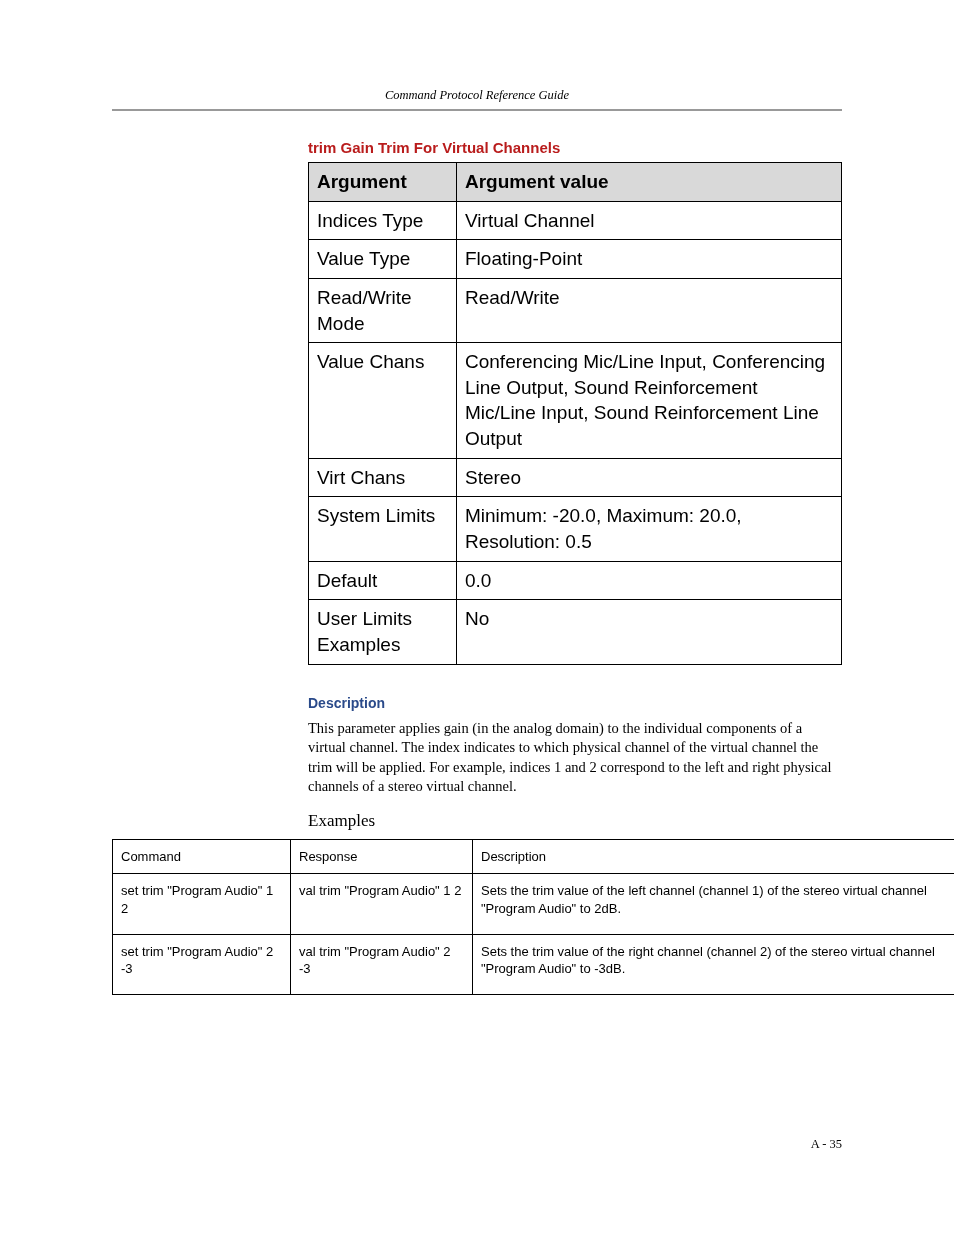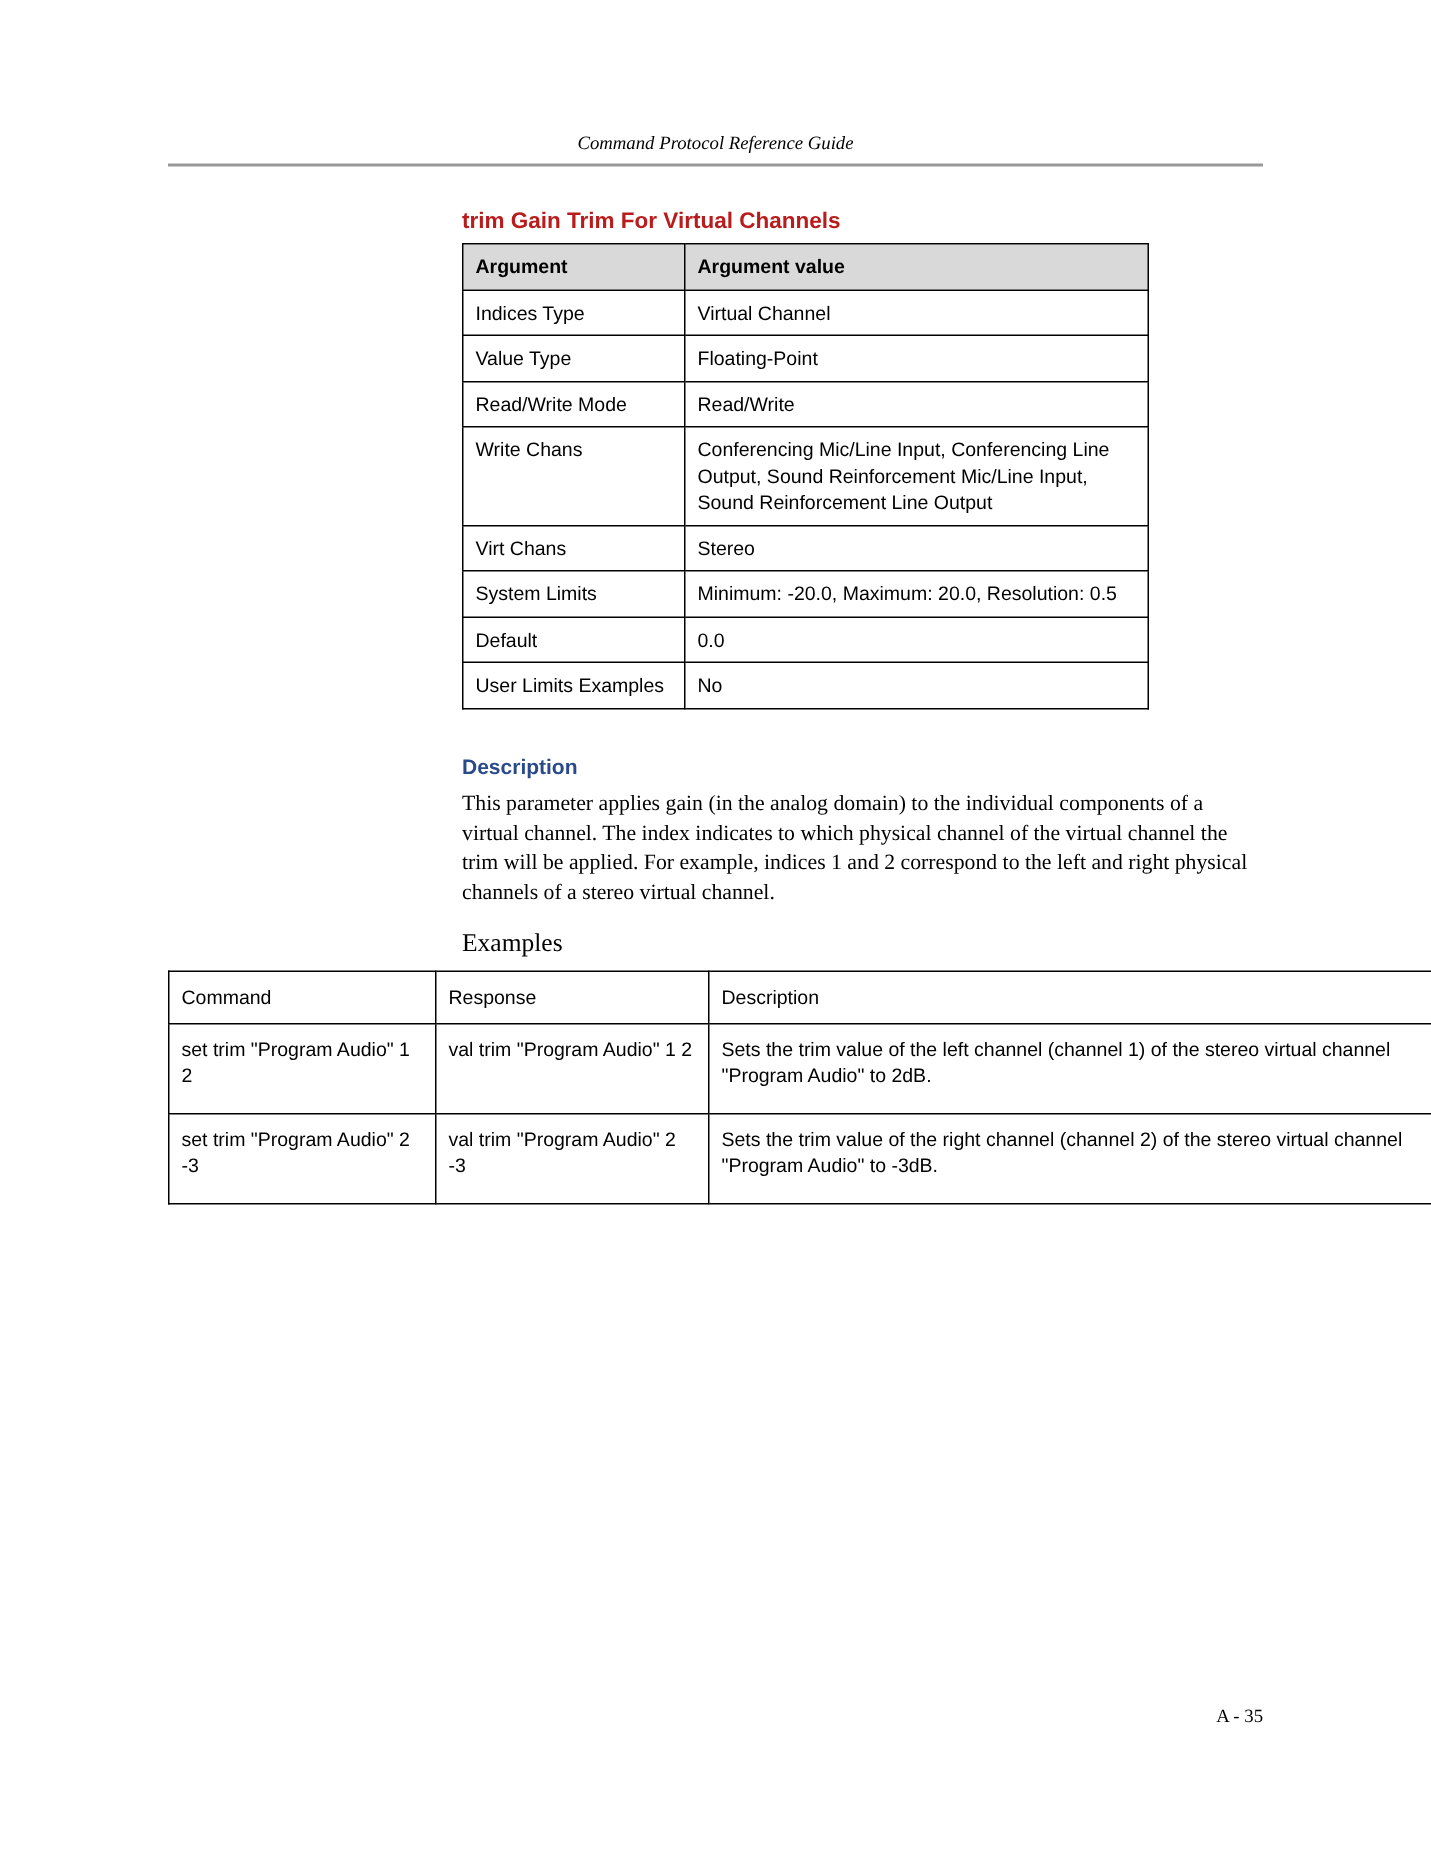--- a/index.html
+++ b/index.html
@@ -35,22 +35,22 @@
   .section-title {
     font-family: "Arial Narrow", Arial, sans-serif;
     font-stretch: condensed;
     font-weight: bold;
     font-size: 15px;
     color: #b91c1c;
     margin: 0 0 6px 0;
   }
   table.arg-table {
     border-collapse: collapse;
-    width: 458px;
-    font-size: 13px;
+    width: 534px;
+    font-size: 19px;
   }
   table.arg-table th, table.arg-table td {
     border: 1px solid #000;
     padding: 6px 8px;
     text-align: left;
     vertical-align: top;
     line-height: 1.35;
   }
   table.arg-table th {
     background: #d9d9d9;
@@ -129,21 +129,21 @@
         </tr>
         <tr>
           <td>Value Type</td>
           <td>Floating-Point</td>
         </tr>
         <tr>
           <td>Read/Write Mode</td>
           <td>Read/Write</td>
         </tr>
         <tr>
-          <td>Write Chans</td>
+          <td>Value Chans</td>
           <td>Conferencing Mic/Line Input, Conferencing Line Output, Sound Reinforcement Mic/Line Input, Sound Reinforcement Line Output</td>
         </tr>
         <tr>
           <td>Virt Chans</td>
           <td>Stereo</td>
         </tr>
         <tr>
           <td>System Limits</td>
           <td>Minimum: -20.0, Maximum: 20.0, Resolution: 0.5</td>
         </tr>

